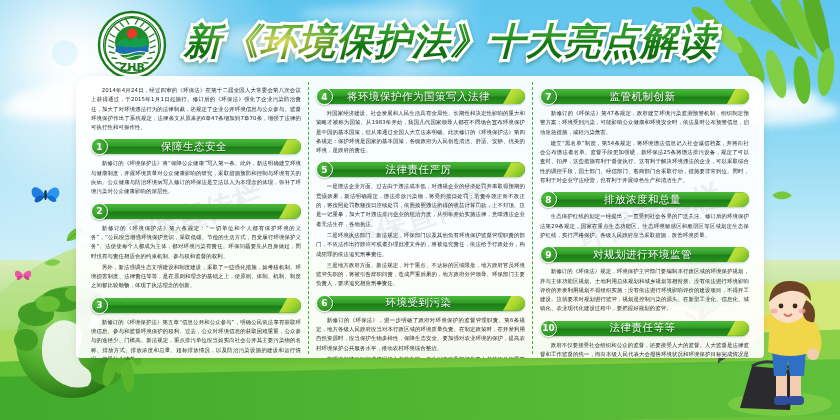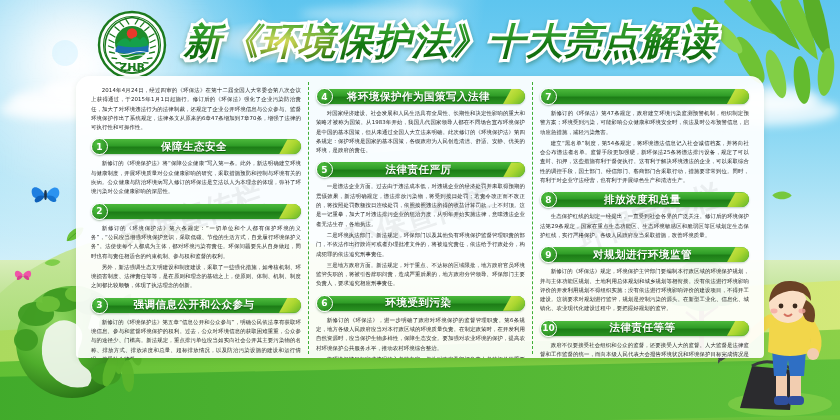--- a/index.html
+++ b/index.html
@@ -126,21 +126,21 @@
   }
   .secbar .tip {
     position:absolute; right:0; top:1px; width:22px; height:15px; z-index:2;
     background:linear-gradient(135deg,#d9e94f 0%,#a9d62f 55%,#5fb52a 100%);
     border-radius:0 8px 8px 0;
     clip-path:polygon(38% 0,100% 0,100% 100%,0 100%);
   }
   .secbar .htxt {
     position:absolute; left:20px; right:24px; top:0; height:17px; z-index:4;
     display:flex; align-items:center; justify-content:center;
-    color:#ffffff; font-size:10.5px; font-weight:bold; letter-spacing:.5px;
+    color:#ffffff; font-size:10.5px; font-weight:normal; letter-spacing:.5px;
     text-shadow:0 1px 1px rgba(0,50,0,.55);
     white-space:nowrap; overflow:hidden;
   }
 
   .para {
     font-size:5.4px; line-height:1.72; color:#1f1f1f;
     text-align:justify; text-indent:2em; margin:2px 0 0 0;
     letter-spacing:.1px;
   }
   .intro { margin-top:4px; }
@@ -376,21 +376,20 @@
         <div class="tip"></div>
         <div class="num">2</div>
       </div>
       <p class="para">新修订的《环境保护法》第六条规定：“一切单位和个人都有保护环境的义务”，“公民应当增强环境保护意识，采取低碳、节俭的生活方式，自觉履行环境保护义务”。法使使每个人都成为主体，都对环境污染有责任。环保问题要先从自身做起，同时也有与责任相适合的约束机制、参与权和监督的权利。</p>
       <p class="para">另外，新法强调生态文明建设和制度建设，采取了一些强化措施，如考核机制、环境损害制度、法律责任等等，是在原则和理念的基础之上，使原则、体制、机制、制度之间都比较顺畅，体现了执法理念的创新。</p>
 
       <div class="secbar">
         <div class="bar"></div>
         <div class="tip"></div>
         <div class="num">3</div>
-        <div class="htxt">强调信息公开和公众参与</div>
       </div>
       <p class="para">新修订的《环境保护法》第五章“信息公开和公众参与”，明确公民依法享有获取环境信息、参与和监督环境保护的权利。过去，公众对环境信息的获取困难重重，公众参与的途径少、门槛高。新法规定，重点排污单位应当如实向社会公开其主要污染物的名称、排放方式、排放浓度和总量、超标排放情况，以及防治污染设施的建设和运行情况，接受社会监督。</p>
 
     </div>
 
     <div class="col">
       <div class="secbar">
         <div class="bar"></div>
         <div class="tip"></div>
         <div class="num">4</div>
@@ -416,20 +415,21 @@
       </div>
       <p class="para">新修订的《环保法》，进一步明确了政府对环境保护的监督管理职责。第6条规定，地方各级人民政府应当对本行政区域的环境质量负责。在制定政策时，在开发利用自然资源时，应当保护生物多样性，保障生态安全。要加强对农业环境的保护，提高农村环境保护公共服务水平，推动农村环境综合整治。</p>
       <p class="para">将环境保护目标完成情况纳入考核内容，作为对政府及部门负责人考核评价的重要依据，考核结果应当向社会公布。政府要进一步完善环境保护制度建设，加强对生态保护红线、污染物总量控制、环境监测和环境影响评价、跨行政区域联合防治等等环境保护方面的基本规定。</p>
     </div>
 
     <div class="col">
       <div class="secbar">
         <div class="bar"></div>
         <div class="tip"></div>
         <div class="num">7</div>
+        <div class="htxt">监管机制创新</div>
       </div>
       <p class="para">新修订的《环保法》第47条规定，政府建立环境污染监测预警机制，组织制定预警方案；环境受到污染，可能影响公众健康和环境安全时，依法及时公布预警信息，启动应急措施，减轻污染危害。</p>
       <p class="para">建立“黑名单”制度，第54条规定，将环境违法信息记入社会诚信档案，并将向社会公布违法者名单。监督手段更加强硬，新环保法25条将违法排污设备，规定了可以查封、扣押，这些措施有利于督促执行。这有利于解决环境违法的企业，可以采取综合性的调控手段，国土部门、经信部门、客商部门合采取行动，措施要非常到位。同时，有利于对企业守法经营，也有利于开展绿色生产和清洁生产。</p>
 
       <div class="secbar">
         <div class="bar"></div>
         <div class="tip"></div>
         <div class="num">8</div>
         <div class="htxt">排放浓度和总量</div>
       </div>

